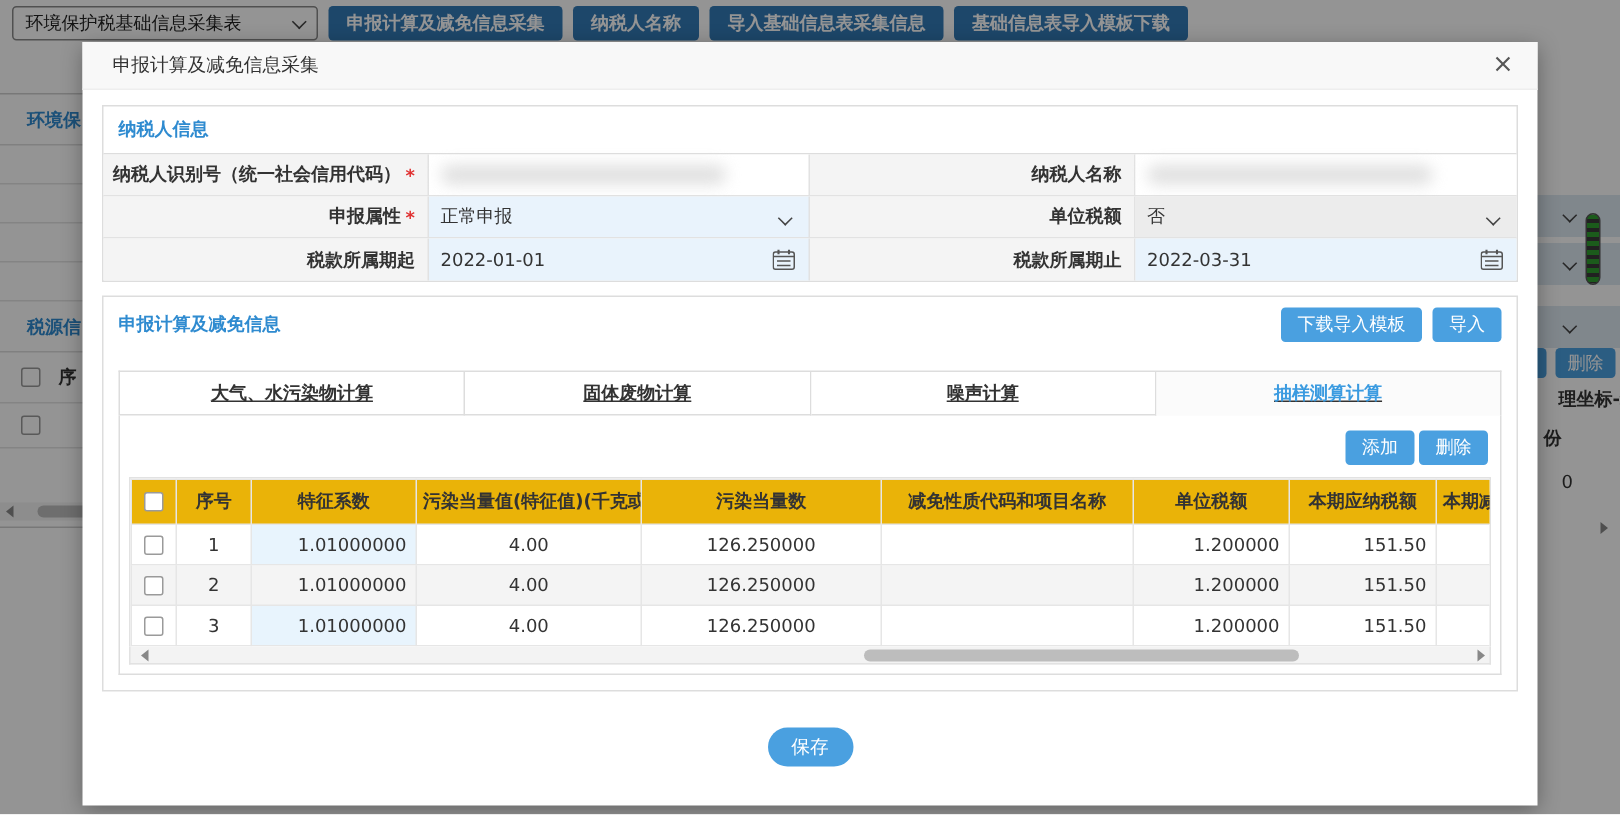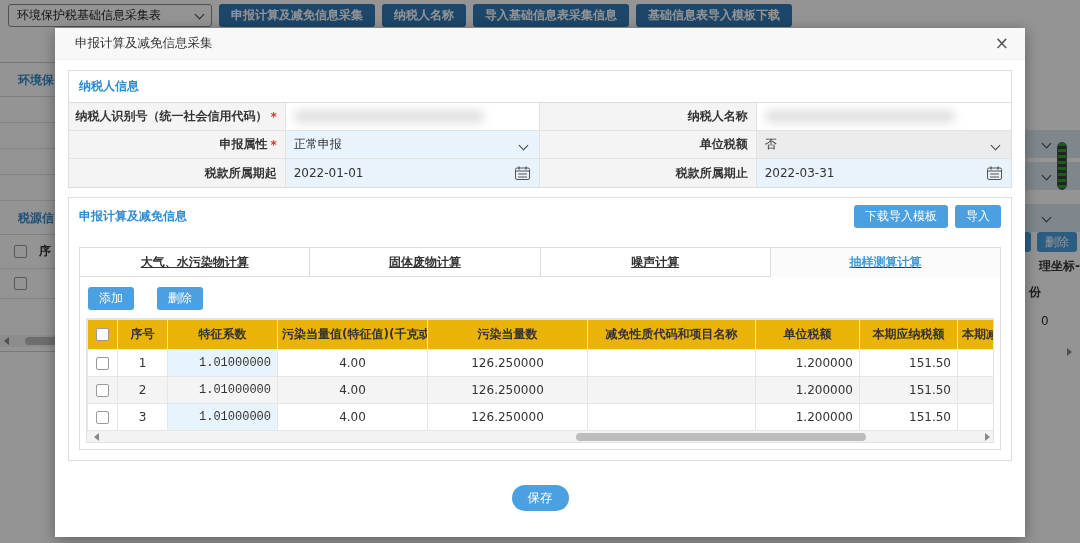--- a/index.html
+++ b/index.html
@@ -58,27 +58,27 @@
 
   .btn-sky { background:#4aa0e0; color:#fff; border:none; border-radius:3px; height:23px; padding:0 11px; font-size:12px; font-family:inherit; }
   .hbtns { display:flex; gap:7px; }
 
   .tabs { display:flex; margin:12px 10px 0 10px; border:1px solid #ddd; border-bottom:none;text-decoration:underline; }
   .tab { flex:1; height:29px; display:flex; align-items:center; justify-content:center; font-weight:700; background:#fff; border-right:1px solid #ddd; border-bottom:1px solid #ddd; cursor:pointer; }
   .tab.active { background:#fbfbfb; color:#3b9be0; border-bottom:1px solid #fbfbfb; }
   .tab:last-child { border-right:none; }
 
   .tcard { margin:0 10px 10px 10px; border:1px solid #ddd; border-top:none; padding:8px 6px 6px 6px; }
-  .tbar { display:flex; justify-content:flex-start; gap:23px; padding:2px 2px 8px 2px;font-family:Liberation Serif, serif; }
+  .tbar { display:flex; justify-content:flex-end; gap:3px; padding:2px 2px 8px 2px;font-family:Liberation Serif, serif; }
   .tbl-clip { width:908px; overflow:hidden; border:1px solid #e2e2e2; border-bottom:none; }
   table.grid { border-collapse:collapse; table-layout:fixed; width:940px; }
   .grid th { height:30px; font-weight:700; background:#eab308; border:1px solid #e6e6e6; font-size:12px; padding:0 4px; white-space:nowrap; overflow:hidden; }
   .grid td { height:27px; border:1px solid #e6e6e6; font-size:12px; padding:0 6px; white-space:nowrap; overflow:hidden; text-align:center; }
   .grid tr.stripe td { background:#f4f4f4; }
-  .grid td.coef { background:#e8f4fd; text-align:right;font-family:Liberation Mono, monospace; }
+  .grid td.coef { background:#e8f4fd; text-align:right; }
   .grid td.r { text-align:right; }
   .hscroll { width:908px; height:12px; background:#f3f3f3; display:flex; align-items:center; position:relative; border:1px solid #e2e2e2; border-top:none; }
   .hthumb { position:absolute; left:54%; width:290px; height:8px; background:#bdbdbd; border-radius:4px; }
   .hs-l { position:absolute; left:3px; } .hs-r { position:absolute; right:3px; }
 
   .save-wrap { display:flex; justify-content:center; margin-top:24px; }
   .btn-save { background:#4aa0e0; color:#fff; border:none; border-radius:13px; height:26px; padding:0 16px; font-size:12.5px; font-family:inherit; }
 </style>
 </head>
 <body>

